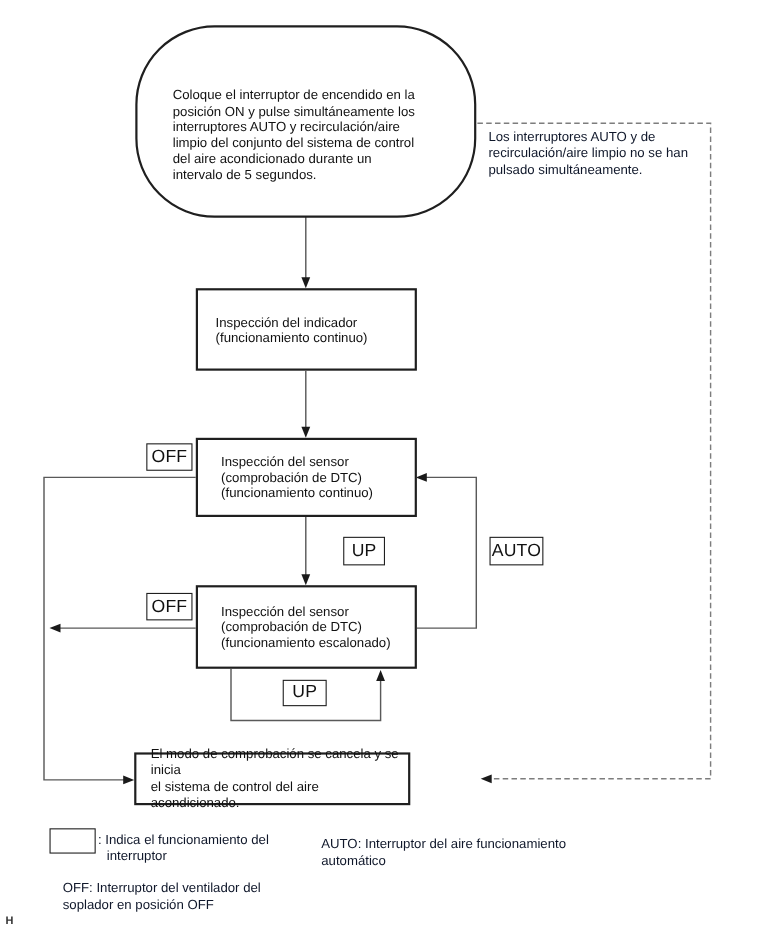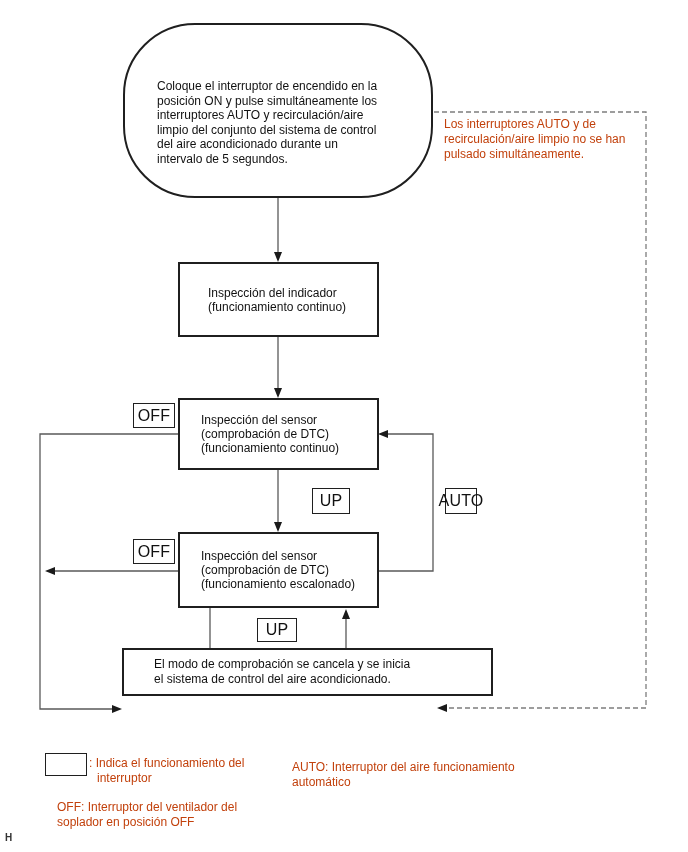--- a/index.html
+++ b/index.html
@@ -48,21 +48,21 @@
     justify-content: center;
     font-size: 16px;
     letter-spacing: 0.2px;
   }
   .floating-text {
     position: absolute;
     z-index: 2;
     font-size: 12px;
     line-height: 15px;
     white-space: pre-line;
-    color: #c2410c;
+    color: #0f172a;
   }
   .hang {
     padding-left: 8px;
     text-indent: -8px;
   }
   .legend-box {
     position: absolute;
     box-sizing: border-box;
     border: 1.5px solid #1f1f1f;
     background: #ffffff;
@@ -119,48 +119,48 @@
 limpio del conjunto del sistema de control
 del aire acondicionado durante un
 intervalo de 5 segundos.</div>
   </div>
 
   <div class="floating-text" style="left:444px; top:117px; width:205px;">Los interruptores AUTO y de
 recirculación/aire limpio no se han
 pulsado simultáneamente.</div>
 
   <div class="node proc" style="left:178px; top:262px; width:201px; height:75px;">
-    <div class="preline" style="padding-left:28px;">Inspección del indicador
+    <div class="preline" style="padding-left:16px;">Inspección del indicador
 (funcionamiento continuo)</div>
   </div>
 
   <div class="node proc" style="left:178px; top:398px; width:201px; height:72px;">
     <div class="preline" style="padding-left:21px;">Inspección del sensor
 (comprobación de DTC)
 (funcionamiento continuo)</div>
   </div>
 
   <div class="node proc" style="left:178px; top:532px; width:201px; height:76px;">
     <div class="preline" style="padding-left:21px;">Inspección del sensor
 (comprobación de DTC)
 (funcionamiento escalonado)</div>
   </div>
 
-  <div class="node proc" style="left:122px; top:648px; width:371px; height:48px;padding-left:17px;">
+  <div class="node proc" style="left:122px; top:684px; width:251px; height:48px;">
     <div class="preline" style="padding-left:13px; line-height:15px;">El modo de comprobación se cancela y se inicia
 el sistema de control del aire acondicionado.</div>
   </div>
 
   <div class="node small-label" style="left:133px; top:403px; width:42px; height:25px;">OFF</div>
 
   <div class="node small-label" style="left:133px; top:539px; width:42px; height:25px;">OFF</div>
 
   <div class="node small-label" style="left:312px; top:488px; width:38px; height:26px;">UP</div>
 
-  <div class="node small-label" style="left:445px; top:488px; width:32px; height:26px;">AUTO</div>
+  <div class="node small-label" style="left:445px; top:488px; width:49px; height:26px;">AUTO</div>
 
   <div class="node small-label" style="left:257px; top:618px; width:40px; height:24px;">UP</div>
 
   <div class="legend-box" style="left:45px; top:753px; width:42px; height:23px;"></div>
 
   <div class="floating-text" style="left:57px; top:800px; width:230px;">OFF: Interruptor del ventilador del
 soplador en posición OFF</div>
 
   <div class="floating-text hang" style="left:89px; top:756px; width:210px;">: Indica el funcionamiento del
 interruptor</div>

